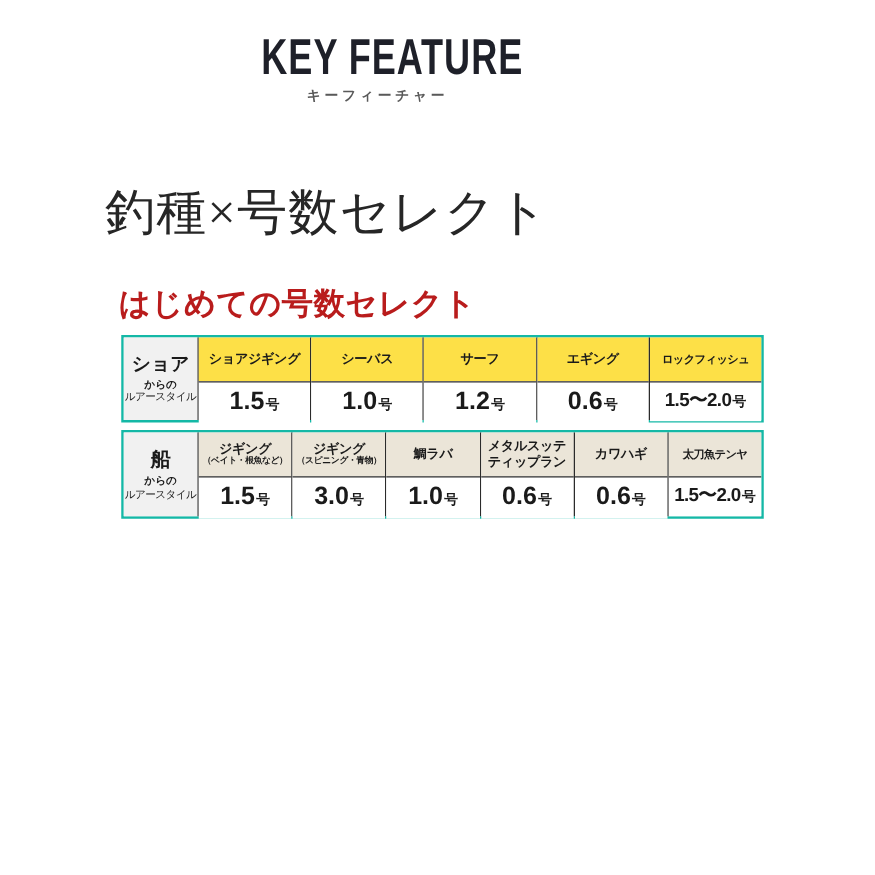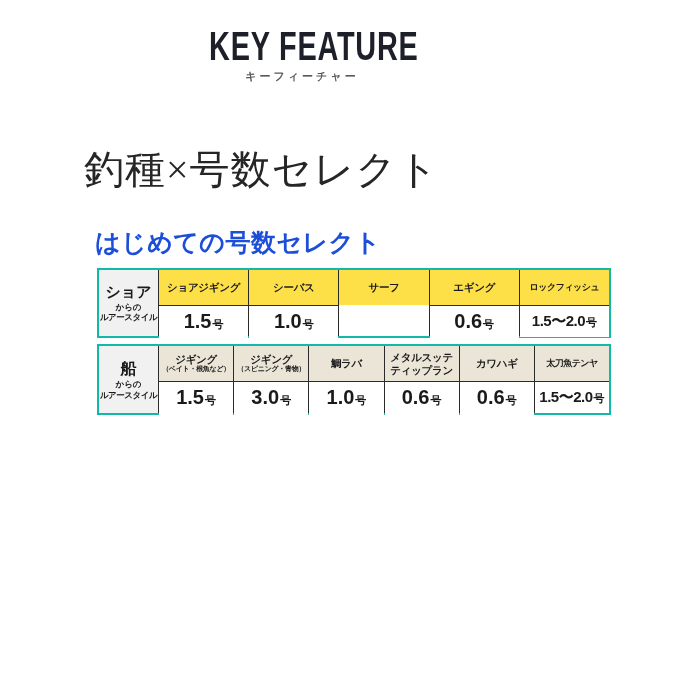--- a/index.html
+++ b/index.html
@@ -31,21 +31,21 @@
     letter-spacing:3px;
   }
   .main-heading {
     position:absolute; top:142px; left:84px;
     font-family:"Liberation Serif","DejaVu Serif",serif;
     font-size:40px; font-weight:400; color:#262626;
     letter-spacing:1px; white-space:nowrap;
   }
   .sub-heading {
     position:absolute; top:226px; left:95px;
-    font-size:25px; font-weight:bold; color:#1d4ed8;
+    font-size:25px; font-weight:bold; color:#b91c1c;
     letter-spacing:0.5px; white-space:nowrap;
   }
 
   
   .ftable {
     position:absolute; left:97px; width:514px;
     display:flex;
     border:2px solid #14b8a6;
     background:#ffffff;
     box-sizing:border-box;
@@ -57,21 +57,21 @@
     flex:0 0 59px; width:59px;
     background:#f1f1f1;
     display:flex; flex-direction:column;
     align-items:center; justify-content:center;
     box-sizing:border-box;
     line-height:1.25;
   }
   .rh-main { font-weight:bold; font-size:15px; white-space:nowrap; }
   .t2 .rh-main { font-size:16px; }
   .rh-mid  { font-weight:bold; font-size:8.5px; white-space:nowrap; }
-  .rh-sub  { font-weight:bold; font-size:8.5px; letter-spacing:-0.5px; white-space:nowrap; }
+  .rh-sub  { font-weight:normal; font-size:8.5px; letter-spacing:-0.5px; white-space:nowrap; }
 
   .cols { flex:1; display:flex; min-width:0; }
   .col {
     flex:1; min-width:0;
     display:flex; flex-direction:column;
     border-left:1.5px solid #2b2b2b;
   }
   .hcell {
     height:35px; flex:0 0 35px;
     display:flex; flex-direction:column;
@@ -133,20 +133,23 @@
         <span class="clabel">シーバス</span>
       </div>
       <div class="vcell">
         <span class="vnum">1.0</span><span class="vunit">号</span>
       </div>
     </div>
     <div class="col">
       <div class="hcell">
         <span class="clabel">サーフ</span>
       </div>
+      <div class="vcell">
+        <span class="vnum">1.2</span><span class="vunit">号</span>
+      </div>
     </div>
     <div class="col">
       <div class="hcell">
         <span class="clabel">エギング</span>
       </div>
       <div class="vcell">
         <span class="vnum">0.6</span><span class="vunit">号</span>
       </div>
     </div>
     <div class="col">

